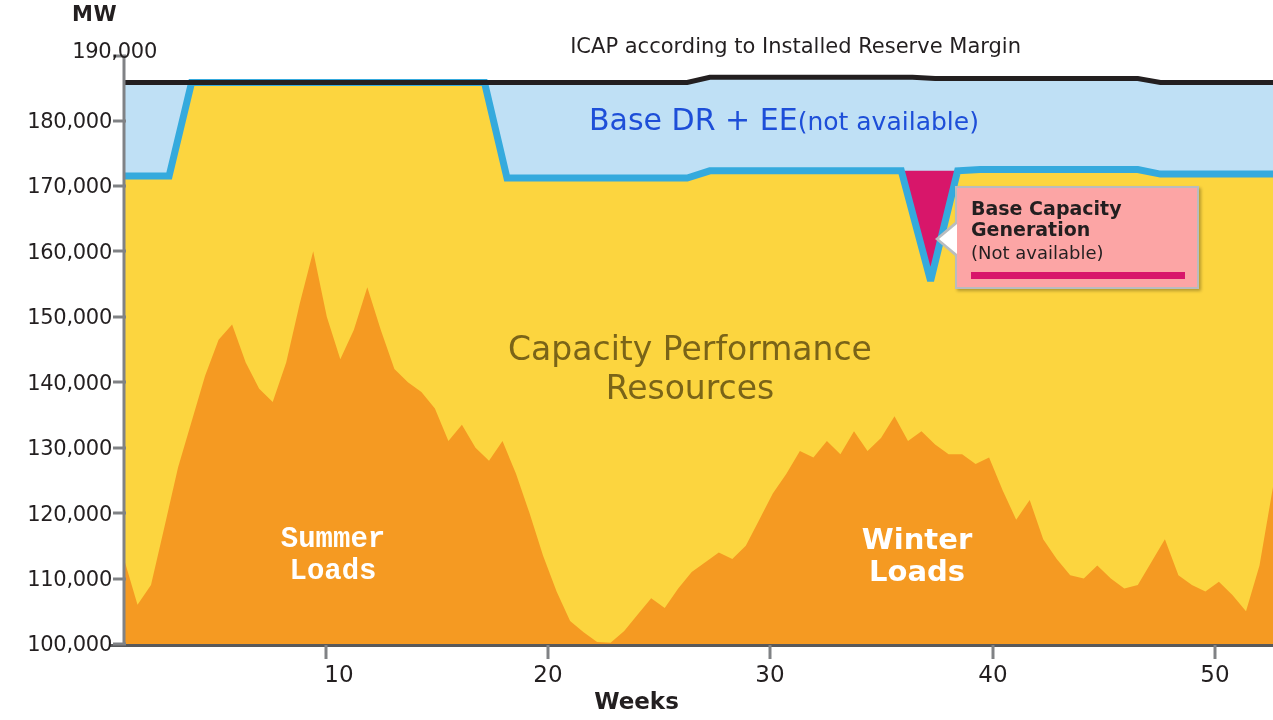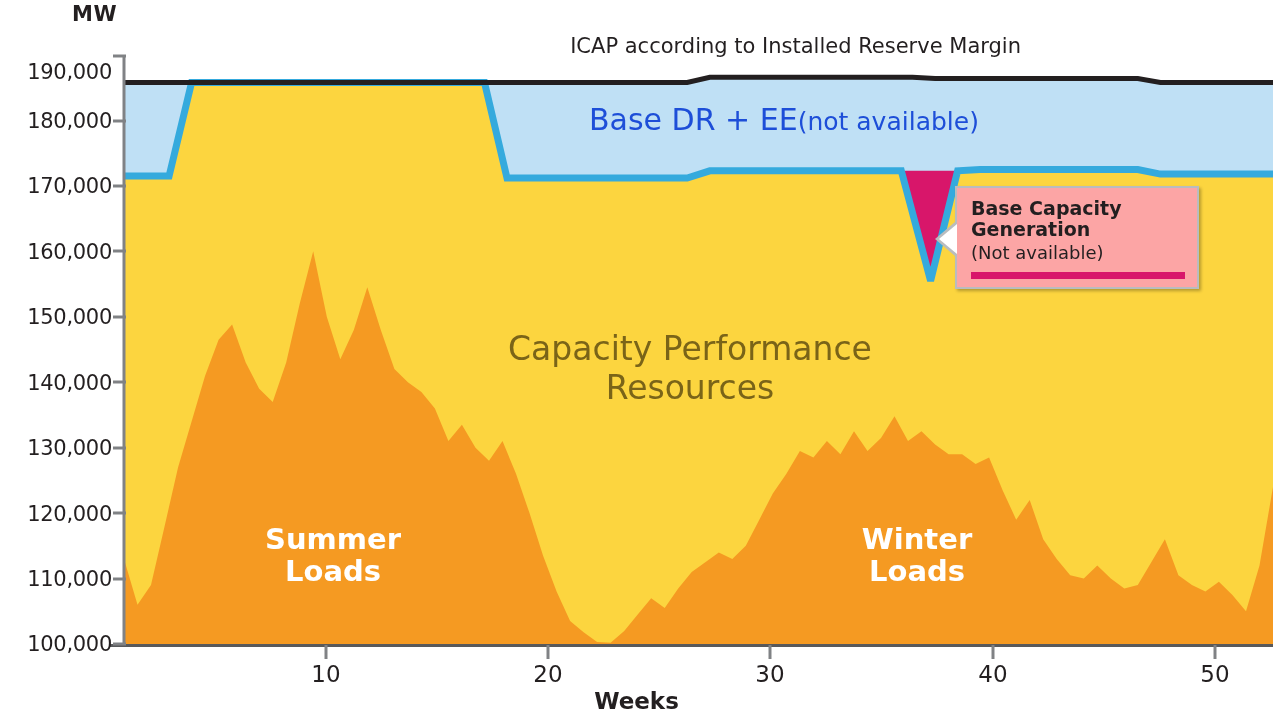--- a/index.html
+++ b/index.html
@@ -101,21 +101,21 @@
   .annot-summer, .annot-winter {
     position: absolute;
     text-align: center;
     font-family: "DejaVu Sans", sans-serif;
     font-size: 29px;
     font-weight: bold;
     line-height: 1.1;
     color: #ffffff;
     width: 240px;
   }
-  .annot-summer { left: 213px; top: 524px; }
+  .annot-summer { left: 213px; top: 524px; font-family: Liberation Mono, monospace; }
   .annot-winter { left: 797px; top: 524px; }
 
   .callout {
     position: absolute;
     left: 955px;
     top: 186px;
     width: 244px;
     background: #fca5a5;
     border: 2px solid #b9bcbe;
     box-sizing: border-box;
@@ -219,32 +219,32 @@
       <line x1="326" y1="645" x2="326" y2="659"></line>
       <line x1="548" y1="645" x2="548" y2="659"></line>
       <line x1="770" y1="645" x2="770" y2="659"></line>
       <line x1="993" y1="645" x2="993" y2="659"></line>
       <line x1="1215" y1="645" x2="1215" y2="659"></line>
     </g>
   </svg>
 
   <div class="axis-unit-label">MW</div>
 
-  <div class="ytick-label" style="top: 60px;">190,000</div>
+  <div class="ytick-label" style="top: 39px; padding-left: 45px;">190,000</div>
   <div class="ytick-label" style="top: 109px;">180,000</div>
   <div class="ytick-label" style="top: 174px;">170,000</div>
   <div class="ytick-label" style="top: 240px;">160,000</div>
   <div class="ytick-label" style="top: 305px;">150,000</div>
   <div class="ytick-label" style="top: 371px;">140,000</div>
   <div class="ytick-label" style="top: 436px;">130,000</div>
   <div class="ytick-label" style="top: 502px;">120,000</div>
   <div class="ytick-label" style="top: 567px;">110,000</div>
   <div class="ytick-label" style="top: 632px;">100,000</div>
 
-  <div class="xtick-label" style="left: 296px; top: 661px; text-align: center;">10</div>
+  <div class="xtick-label" style="left: 309px; top: 661px; text-align: center;">10</div>
   <div class="xtick-label" style="left: 518px; top: 661px;">20</div>
   <div class="xtick-label" style="left: 740px; top: 661px;">30</div>
   <div class="xtick-label" style="left: 963px; top: 661px;">40</div>
   <div class="xtick-label" style="left: 1185px; top: 661px;">50</div>
 
   <div class="xaxis-title">Weeks</div>
 
   <div class="annot-icap">ICAP according to Installed Reserve Margin</div>
 
   <div class="annot-basedr">

